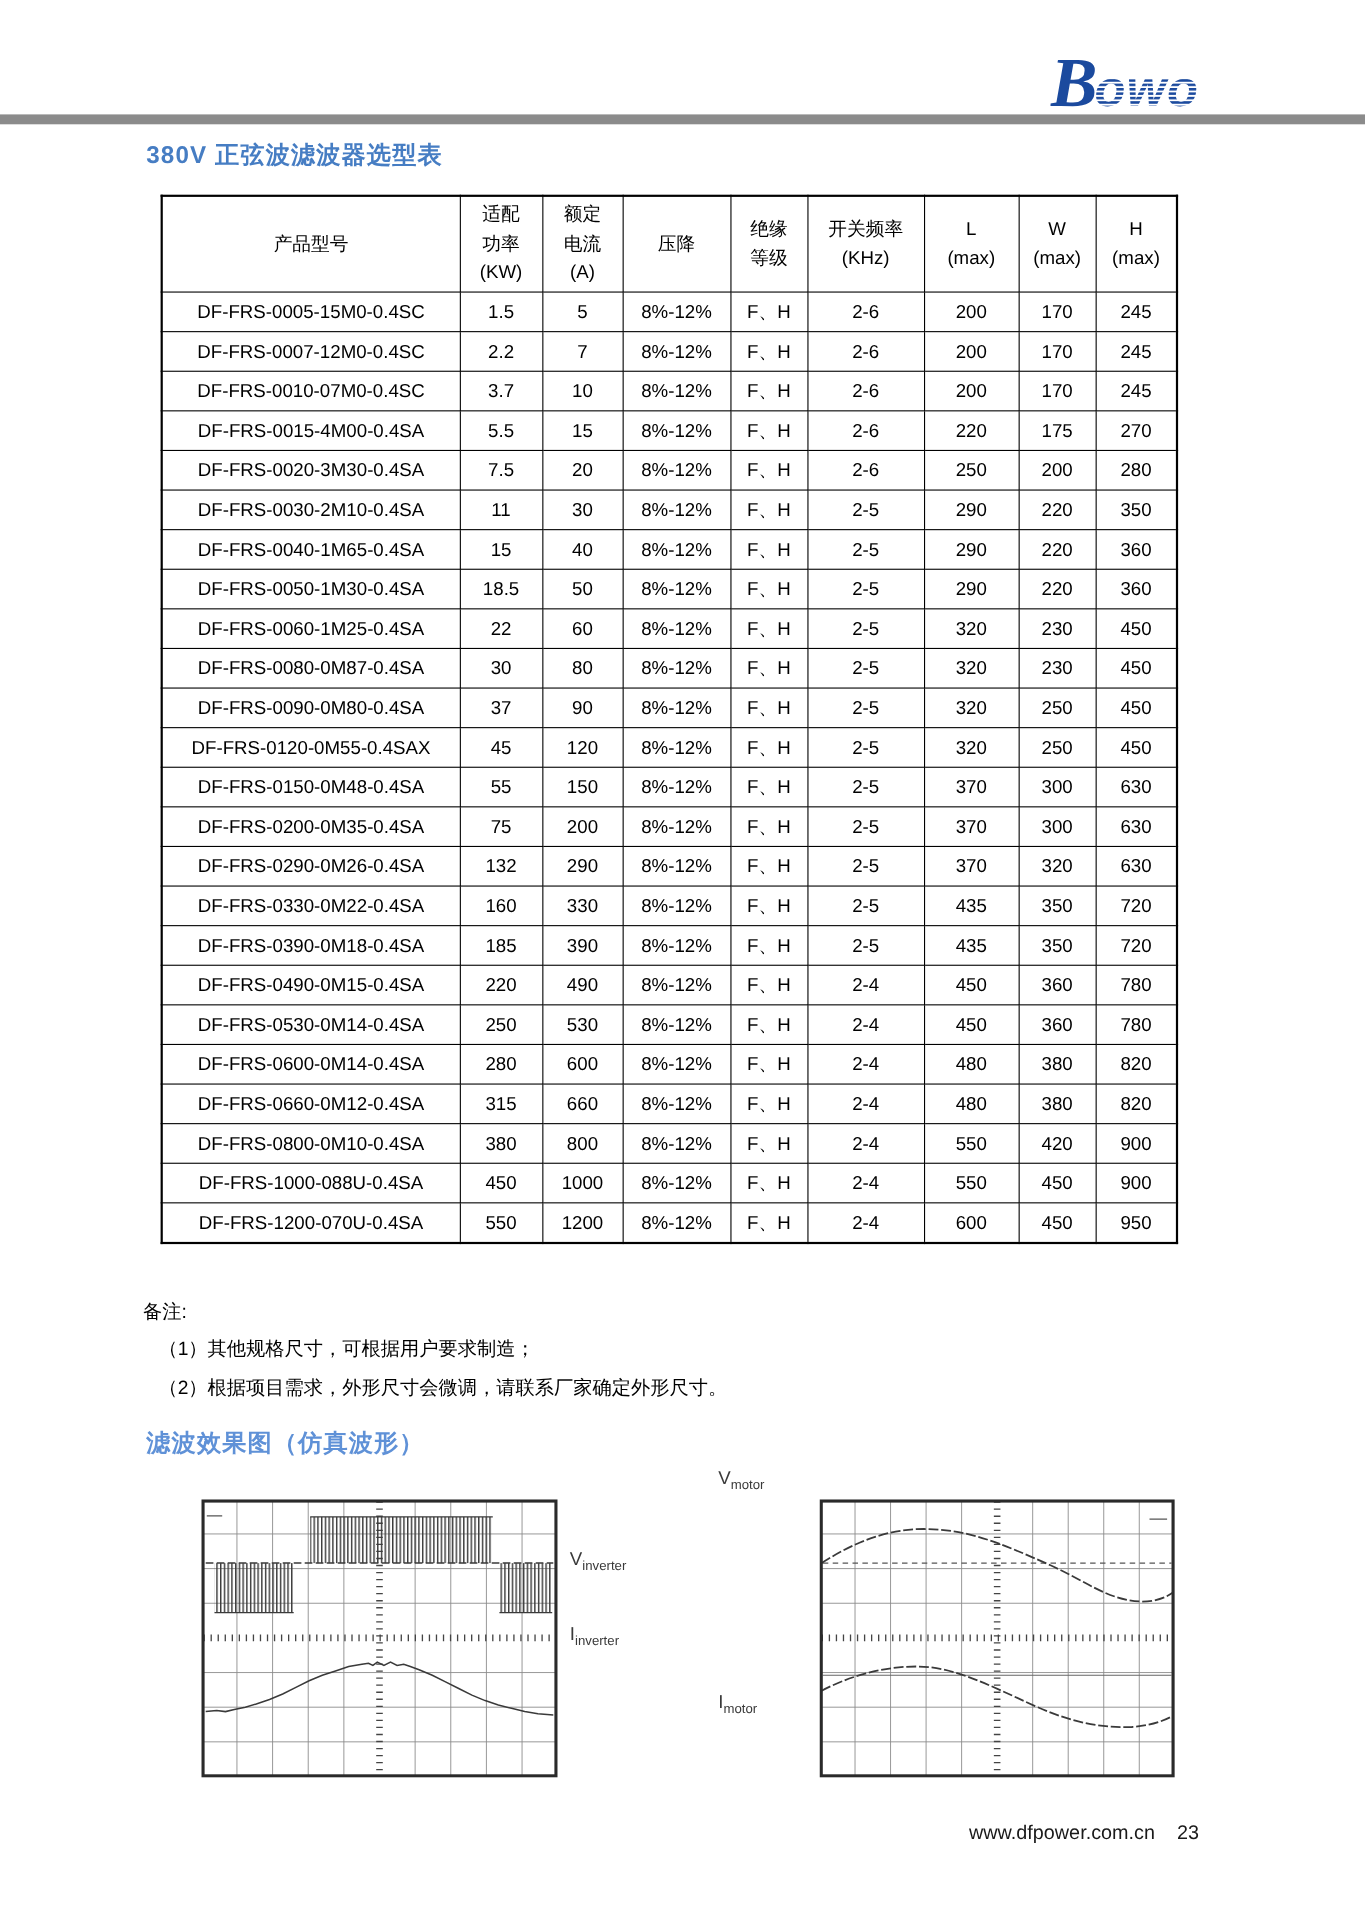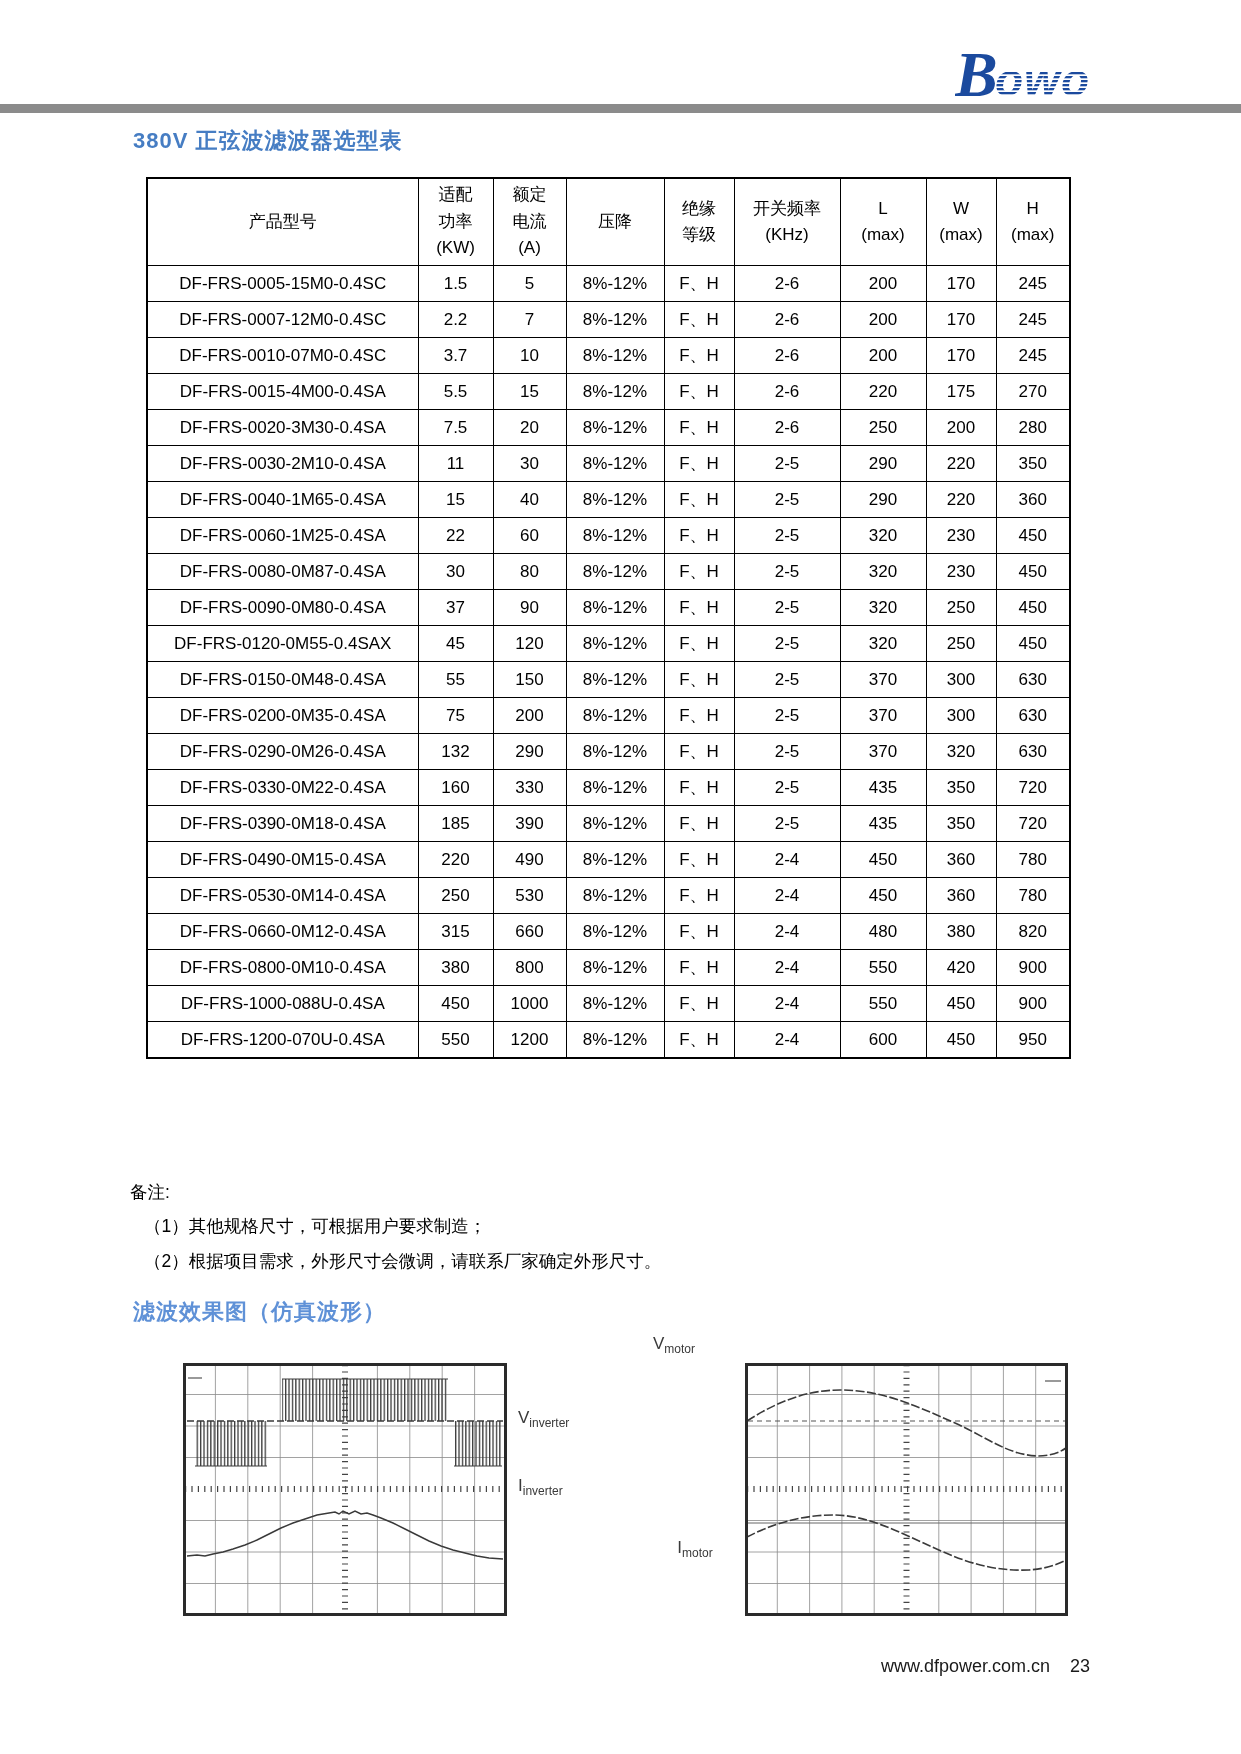--- a/index.html
+++ b/index.html
@@ -47,21 +47,21 @@
   .scope-left{position:absolute;top:1363px;left:183px;}
   .scope-right{position:absolute;top:1363px;left:745px;}
   .wave-label{
     position:absolute;font-size:17px;color:#3a3a3a;
     font-family:"Liberation Sans", sans-serif;
   }
   .wave-label sub{font-size:12px;}
   .lbl-vinv{top:1408px;left:518px;}
   .lbl-iinv{top:1476px;left:518px;}
   .lbl-vmot{top:1334px;left:653px;width:84px;}
-  .lbl-imot{top:1538px;left:653px;width:84px;text-align:center;}
+  .lbl-imot{top:1538px;left:653px;width:84px;text-align:left;}
   
   .footer{
     position:absolute;top:1656px;left:0;width:1090px;
     text-align:right;font-size:18px;color:#1a1a1a;
   }
   .footer .pageno{margin-left:20px;}
 </style>
 </head>
 <body>
 
@@ -181,20 +181,31 @@
             <td>15</td>
             <td>40</td>
             <td>8%-12%</td>
             <td>F、H</td>
             <td>2-5</td>
             <td>290</td>
             <td>220</td>
             <td>360</td>
           </tr>
           <tr>
+            <td>DF-FRS-0050-1M30-0.4SA</td>
+            <td>18.5</td>
+            <td>50</td>
+            <td>8%-12%</td>
+            <td>F、H</td>
+            <td>2-5</td>
+            <td>290</td>
+            <td>220</td>
+            <td>360</td>
+          </tr>
+          <tr>
             <td>DF-FRS-0060-1M25-0.4SA</td>
             <td>22</td>
             <td>60</td>
             <td>8%-12%</td>
             <td>F、H</td>
             <td>2-5</td>
             <td>320</td>
             <td>230</td>
             <td>450</td>
           </tr>
@@ -300,20 +311,31 @@
           <tr>
             <td>DF-FRS-0530-0M14-0.4SA</td>
             <td>250</td>
             <td>530</td>
             <td>8%-12%</td>
             <td>F、H</td>
             <td>2-4</td>
             <td>450</td>
             <td>360</td>
             <td>780</td>
+          </tr>
+          <tr>
+            <td>DF-FRS-0600-0M14-0.4SA</td>
+            <td>280</td>
+            <td>600</td>
+            <td>8%-12%</td>
+            <td>F、H</td>
+            <td>2-4</td>
+            <td>480</td>
+            <td>380</td>
+            <td>820</td>
           </tr>
           <tr>
             <td>DF-FRS-0660-0M12-0.4SA</td>
             <td>315</td>
             <td>660</td>
             <td>8%-12%</td>
             <td>F、H</td>
             <td>2-4</td>
             <td>480</td>
             <td>380</td>

